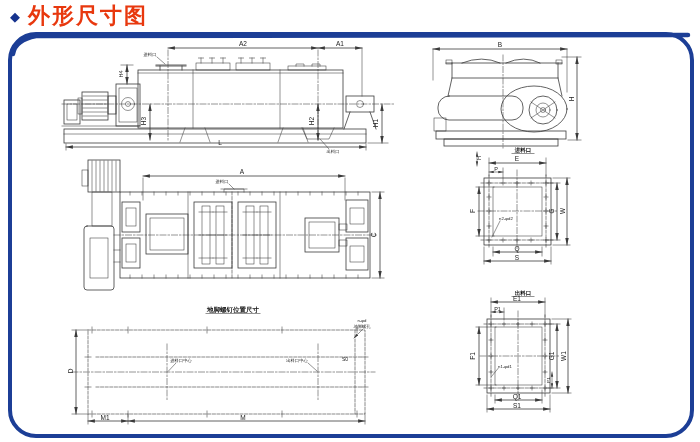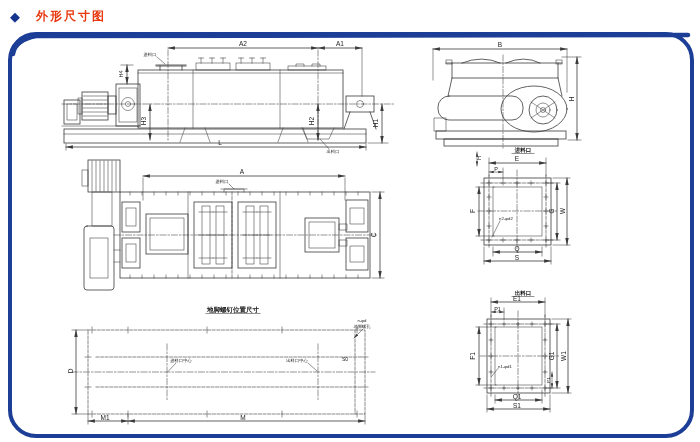--- a/index.html
+++ b/index.html
@@ -1,20 +1,20 @@
 <!DOCTYPE html>
 <html><head>
 <meta charset="utf-8">
 <style>
   html,body{margin:0;padding:0;background:#ffffff;}
   #page{position:relative;width:700px;height:442px;background:#ffffff;overflow:hidden;
         font-family:"Liberation Sans",sans-serif;}
   .hdr{position:absolute;top:3px;left:10px;height:26px;display:flex;align-items:center;gap:8px;}
   .diamond{color:#16338e;font-size:13px;line-height:1;}
-  .hdr h1{margin:8px;font-size:12px;font-weight:bold;color:#e8380e;letter-spacing:2px;
+  .hdr h1{margin:0;font-size:22px;font-weight:bold;color:#e8380e;letter-spacing:2px;
           font-family:"Liberation Sans",sans-serif;}
   svg{position:absolute;top:0;left:0;}
   .vw{stroke:#3a3a3a;stroke-width:.8;fill:none;stroke-linecap:square;}
   .t{stroke-width:.55;}
   .dsh{stroke-dasharray:3 1.6;stroke-width:.6;}
   .cdot{stroke-dasharray:6 2 1.5 2;stroke-width:.55;}
   .dim{stroke:none;fill:#222;font:6.5px "Liberation Sans",sans-serif;text-anchor:middle;}
   .dimS{stroke:none;fill:#222;font:5.5px "Liberation Sans",sans-serif;text-anchor:middle;}
   .cn{stroke:none;fill:#222;font:5px "Liberation Sans",sans-serif;text-anchor:middle;}
   .cn4{stroke:none;fill:#222;font:4.3px "Liberation Sans",sans-serif;text-anchor:middle;}

